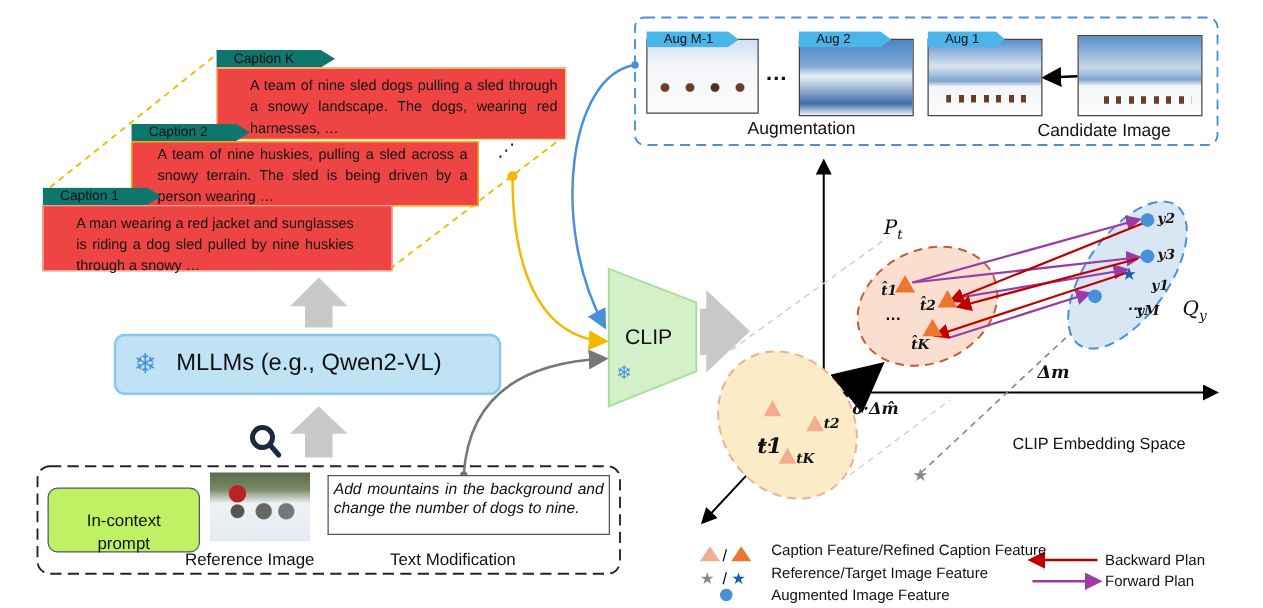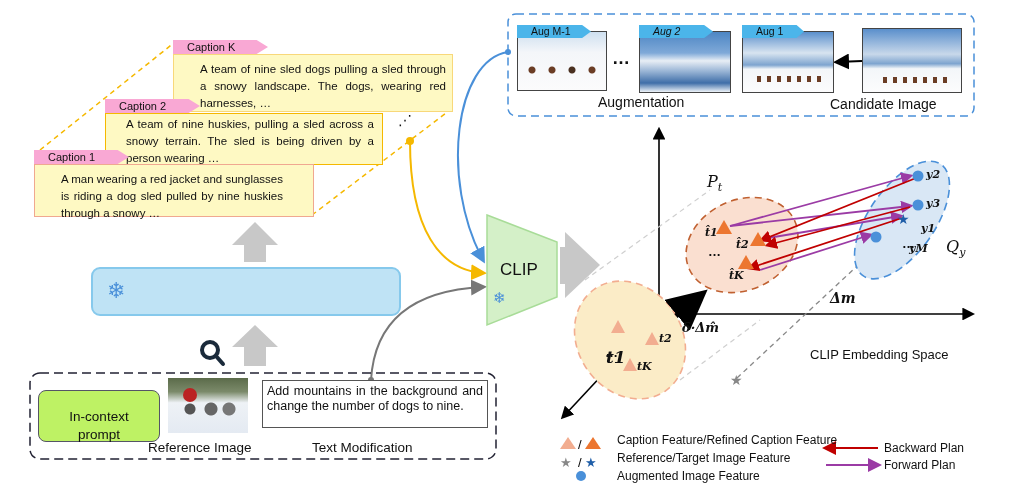--- a/index.html
+++ b/index.html
@@ -1,19 +1,19 @@
 <!DOCTYPE html>
 <html><head>
 <meta charset="utf-8">
 <style>
   html, body { margin:0; padding:0; background:#fff; }
   body { width:1010px; height:486px; position:relative; overflow:hidden; font-family:"Liberation Sans", sans-serif; color:#111; }
   .abs { position:absolute; }
-  .cap-box { position:absolute; background:#fef9c3; font-size:11.5px; line-height:17px; text-align:justify; padding:8px 10px 6px 28px; box-sizing:border-box; }
-  .cap-tag { position:absolute; height:14px; background:#f9a8d4; font-size:11px; line-height:14px; padding-left:14px; box-sizing:border-box; clip-path:polygon(0 0, 88% 0, 100% 50%, 88% 100%, 0 100%); }
+  .cap-box { position:absolute; background:#ef4444; font-size:11.5px; line-height:17px; text-align:justify; padding:8px 10px 6px 28px; box-sizing:border-box; }
+  .cap-tag { position:absolute; height:14px; background:#0f766e; font-size:11px; line-height:14px; padding-left:14px; box-sizing:border-box; clip-path:polygon(0 0, 88% 0, 100% 50%, 88% 100%, 0 100%); }
   .aug-tag { position:absolute; height:13px; background:#4bb5ea; font-size:10.5px; line-height:13px; padding-left:14px; box-sizing:border-box; clip-path:polygon(0 0, 88% 0, 100% 50%, 88% 100%, 0 100%); }
   .photo { position:absolute; border:1.5px solid #444; box-sizing:border-box; overflow:hidden; }
   .label { position:absolute; font-size:13px; white-space:nowrap; }
   .legend-text { position:absolute; font-size:12px; white-space:nowrap; }
   .math { font-family:"DejaVu Serif", serif; font-style:italic; font-weight:bold; }
 </style>
 </head>
 <body>
 
 <svg class="abs" style="left:0;top:0" width="1010" height="486">
@@ -134,49 +134,50 @@
 
 <div class="cap-tag" style="left:105px;top:99px;width:95px;">Caption 2</div>
 <div class="cap-box" style="left:105px;top:113px;width:278px;height:52px;border:1.5px solid #f5b800;padding:2px 8px 0 20px;">A team of nine huskies, pulling a sled across a snowy terrain. The sled is being driven by a person wearing …</div>
 <div class="label" style="left:398px;top:112px;font-size:14px;">⋰</div>
 
 <div class="cap-tag" style="left:34px;top:150px;width:95px;">Caption 1</div>
 <div class="cap-box" style="left:34px;top:164px;width:280px;height:53px;border:1.5px solid #f0a890;padding:6px 30px 0 26px;">A man wearing a red jacket and sunglasses is riding a dog sled pulled by nine huskies through a snowy …</div>
 
 <div class="abs" style="left:91px;top:267px;width:310px;height:49px;background:#bfe3f5;border:2px solid #86c9ec;border-radius:9px;box-sizing:border-box;">
   <span class="abs" style="left:14px;top:9px;font-size:22px;color:#4a90d9;">❄</span>
+  <span class="abs" style="left:48px;top:11px;font-size:19px;">MLLMs (e.g., Qwen2-VL)</span>
 </div>
 
 <svg class="abs" style="left:198px;top:338px" width="28" height="30">
   <circle cx="12" cy="12" r="8" fill="none" stroke="#1a2a3a" stroke-width="4"></circle>
   <line x1="18" y1="18" x2="25" y2="26" stroke="#1a2a3a" stroke-width="4" stroke-linecap="round"></line>
 </svg>
 
 <div class="abs" style="left:38px;top:390px;width:122px;height:52px;background:#bef264;border:1.5px solid #556;border-radius:8px;box-sizing:border-box;font-size:13.5px;text-align:center;line-height:18px;padding-top:17px;white-space:pre-line;">In-context
 prompt</div>
 <div class="photo" style="left:168px;top:378px;width:80px;height:55px;border:none;background:linear-gradient(180deg,#5b6b4a 0%,#7b8a6a 25%,#eef2f6 45%,#e4eaf2 100%);">
   <div class="abs" style="left:15px;top:10px;width:14px;height:14px;background:#b22;border-radius:50%;"></div>
   <div class="abs" style="left:10px;top:24px;width:60px;height:14px;background:radial-gradient(circle at 20% 50%,#555 0 5px,transparent 6px),radial-gradient(circle at 55% 50%,#666 0 6px,transparent 7px),radial-gradient(circle at 85% 50%,#777 0 6px,transparent 7px);"></div>
 </div>
-<div class="abs" style="left:262px;top:380px;width:226px;height:48px;border:1.5px solid #555;box-sizing:border-box;background:#fff;font-size:12.5px;line-height:15px;padding:3px 4px;text-align:justify;">Add mountains in the background and change the number of dogs to nine.</div>
+<div class="abs" style="left:262px;top:380px;width:226px;height:48px;border:1.5px solid #555;box-sizing:border-box;background:#fff;font-size:12.5px;line-height:15px;padding:3px 4px;text-align:justify;font-style:italic;">Add mountains in the background and change the number of dogs to nine.</div>
 <div class="label" style="left:148px;top:440px;font-size:13.5px;text-align:center;">Reference Image</div>
 <div class="label" style="left:312px;top:440px;font-size:13.5px;">Text Modification</div>
 
 <div class="label" style="left:500px;top:260px;font-size:17px;">CLIP</div>
 <span class="abs" style="left:493px;top:289px;font-size:15px;color:#4a90d9;">❄</span>
 
 <div class="photo" style="left:517px;top:31px;width:90px;height:60px;background:linear-gradient(180deg,#cfe0f0 0%,#f4f6f9 35%,#fbfbfc 100%);">
   <div class="abs" style="left:6px;top:33px;width:80px;height:10px;background:radial-gradient(circle at 10% 50%,#6b3d25 0 3px,transparent 4px),radial-gradient(circle at 35% 50%,#6b3d25 0 3px,transparent 4px),radial-gradient(circle at 60% 50%,#4a3020 0 3px,transparent 4px),radial-gradient(circle at 85% 50%,#6b3d25 0 3px,transparent 4px);"></div>
 </div>
 <div class="aug-tag" style="left:517px;top:25px;width:74px;">Aug M-1</div>
 
 <div class="label" style="left:612px;top:48px;font-size:18px;font-weight:bold;">…</div>
 
 <div class="photo" style="left:639px;top:31px;width:92px;height:62px;background:linear-gradient(180deg,#4d86c4 0%,#7fa9d8 35%,#e8eef5 48%,#9bb6d6 65%,#3f6ea8 85%,#eef3f8 100%);"></div>
-<div class="aug-tag" style="left:639px;top:25px;width:74px;font-style:italic;">Aug 2</div>
+<div class="aug-tag" style="left:639px;top:25px;width:74px;">Aug 2</div>
 
 <div class="photo" style="left:742px;top:31px;width:92px;height:62px;background:linear-gradient(180deg,#5a8fcc 0%,#d8e4f0 35%,#7ea4cf 55%,#f3f6f9 62%,#fcfcfd 100%);">
   <div class="abs" style="left:14px;top:44px;width:70px;height:6px;background:repeating-linear-gradient(90deg,#6b3d25 0 4px,transparent 4px 10px);"></div>
 </div>
 <div class="aug-tag" style="left:742px;top:25px;width:62px;">Aug 1</div>
 
 <div class="photo" style="left:862px;top:28px;width:100px;height:65px;background:linear-gradient(180deg,#5a8fcc 0%,#c8d8ea 40%,#7ea4cf 55%,#f3f6f9 63%,#fcfcfd 100%);">
   <div class="abs" style="left:20px;top:48px;width:70px;height:6px;background:repeating-linear-gradient(90deg,#6b3d25 0 4px,transparent 4px 10px);"></div>
 </div>
 

